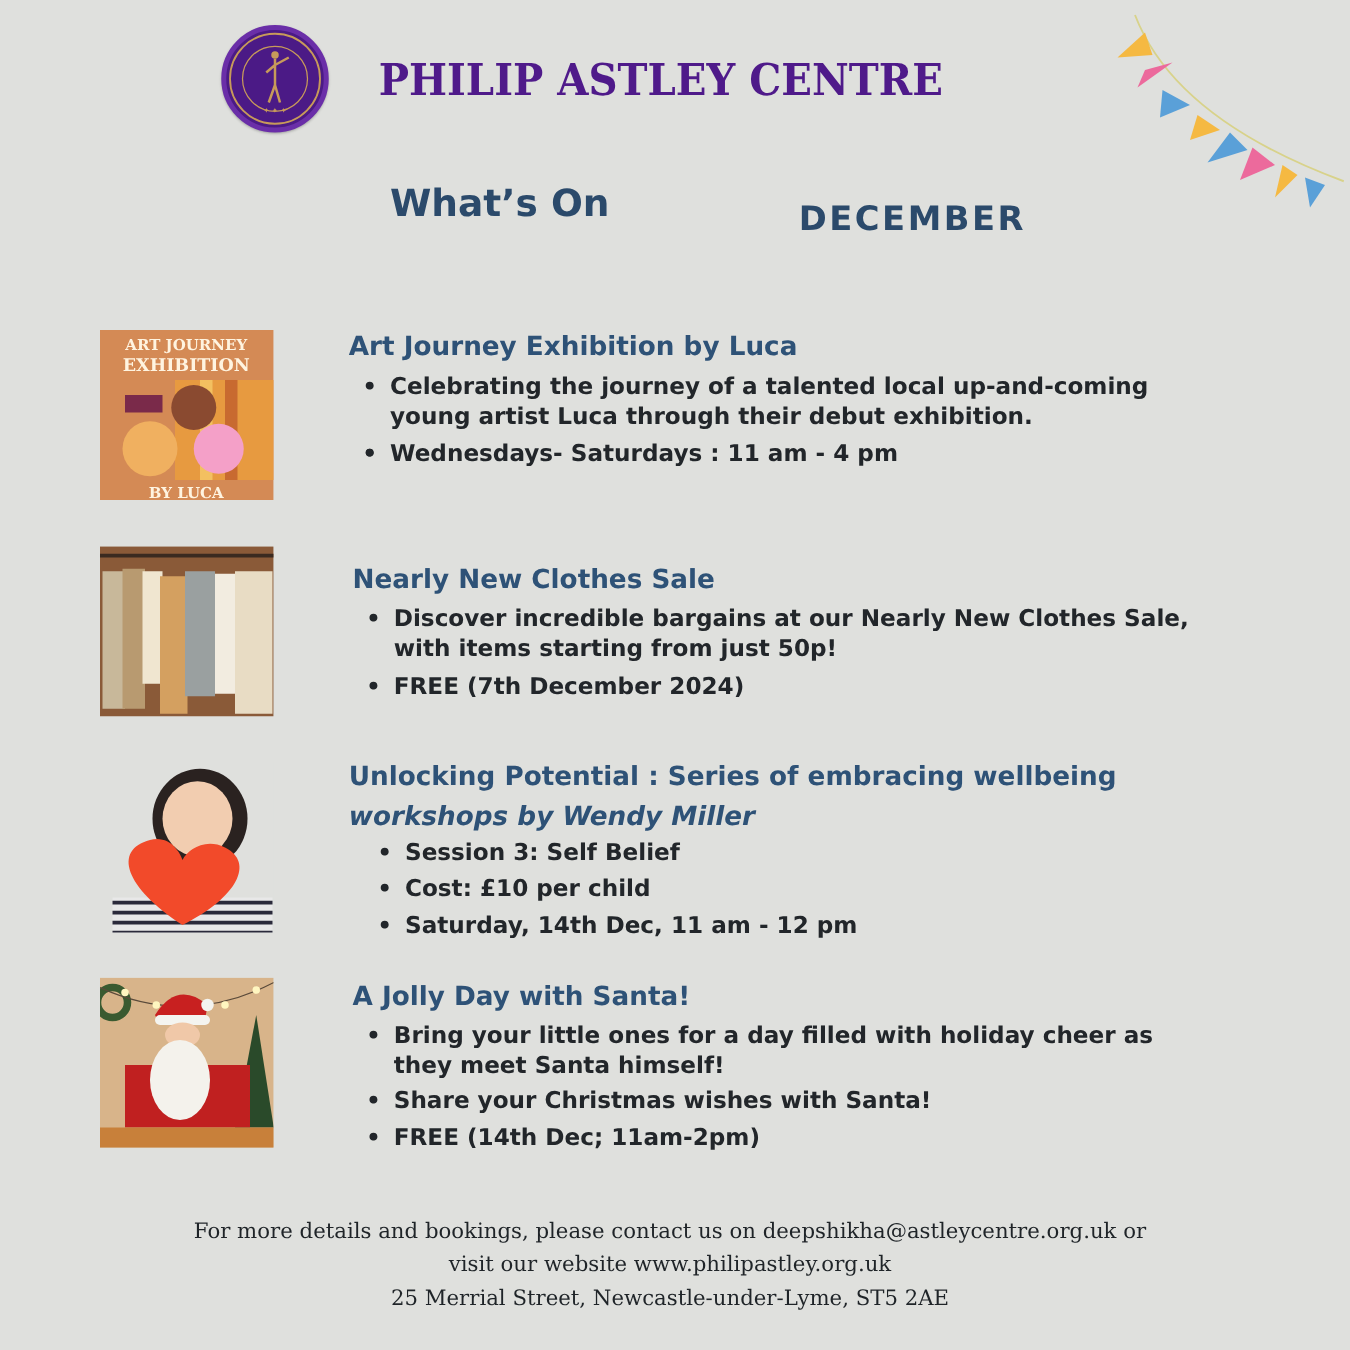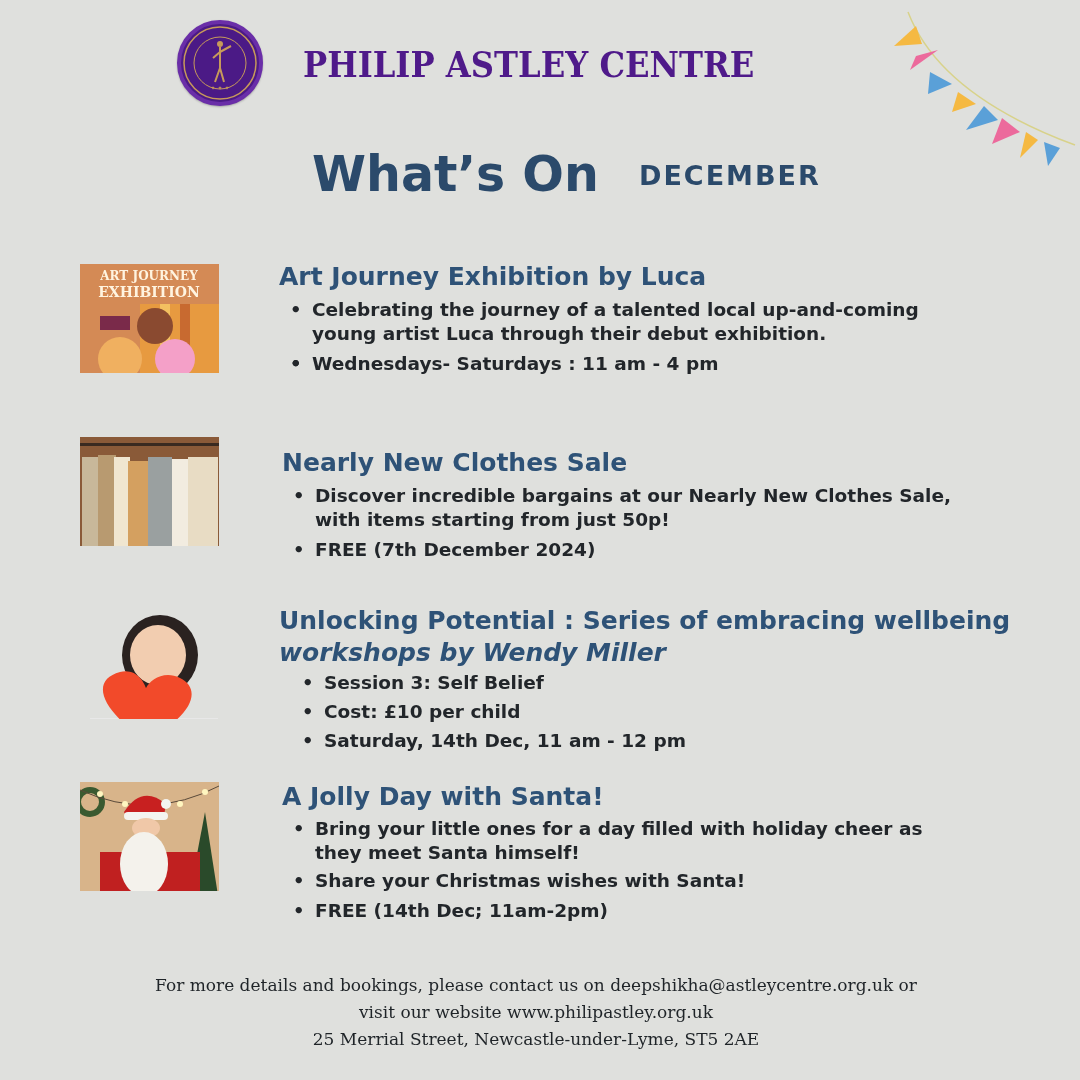--- a/index.html
+++ b/index.html
@@ -23,41 +23,41 @@
     position: absolute; left: 303px; top: 44px;
     font-family: "DejaVu Serif", serif;
     font-weight: bold; font-size: 35px; letter-spacing: 0px;
     color: #4f1a8a;
     transform: scaleX(0.92); transform-origin: left center;
     white-space: nowrap;
   }
   .whats-on {
     position: absolute; left: 312px; top: 146px;
     font-family: "DejaVu Sans", sans-serif;
-    font-weight: bold; font-size: 49px;
+    font-weight: bold; font-size: 30px;
     color: #2b4a6b;
     white-space: nowrap;
   }
   .month {
     position: absolute; left: 607px; top: 160px;
     font-family: "DejaVu Sans", sans-serif;
     font-weight: bold; font-size: 27px; letter-spacing: 2px;
     color: #2b4a6b;
     white-space: nowrap;
     margin-left: 32px;
   }
   .bunting { position: absolute; left: 880px; top: 0; width: 200px; height: 180px; }
 
   
   .event { position: absolute; left: 0; width: 1080px; }
   .thumb {
-    position: absolute; left: 80px; width: 139px; height: 109px; overflow: hidden;
+    position: absolute; left: 80px; width: 139px; height: 136px; overflow: hidden;
   }
   .event-title {
-    position: absolute; font-weight: bold; font-size: 25px; color: #2e5277;
+    position: absolute; font-weight: bold; font-size: 21px; color: #2e5277;
     white-space: nowrap; line-height: 32px;
   }
   .bullets { position: absolute; list-style: none; }
   .bullets li {
     position: relative; font-weight: bold; font-size: 18.5px; color: #22262a;
     line-height: 24px; padding-left: 0; white-space: nowrap;
   }
   .bullets li .dot {
     position: absolute; left: -22px; top: 0; font-size: 18px;
   }

